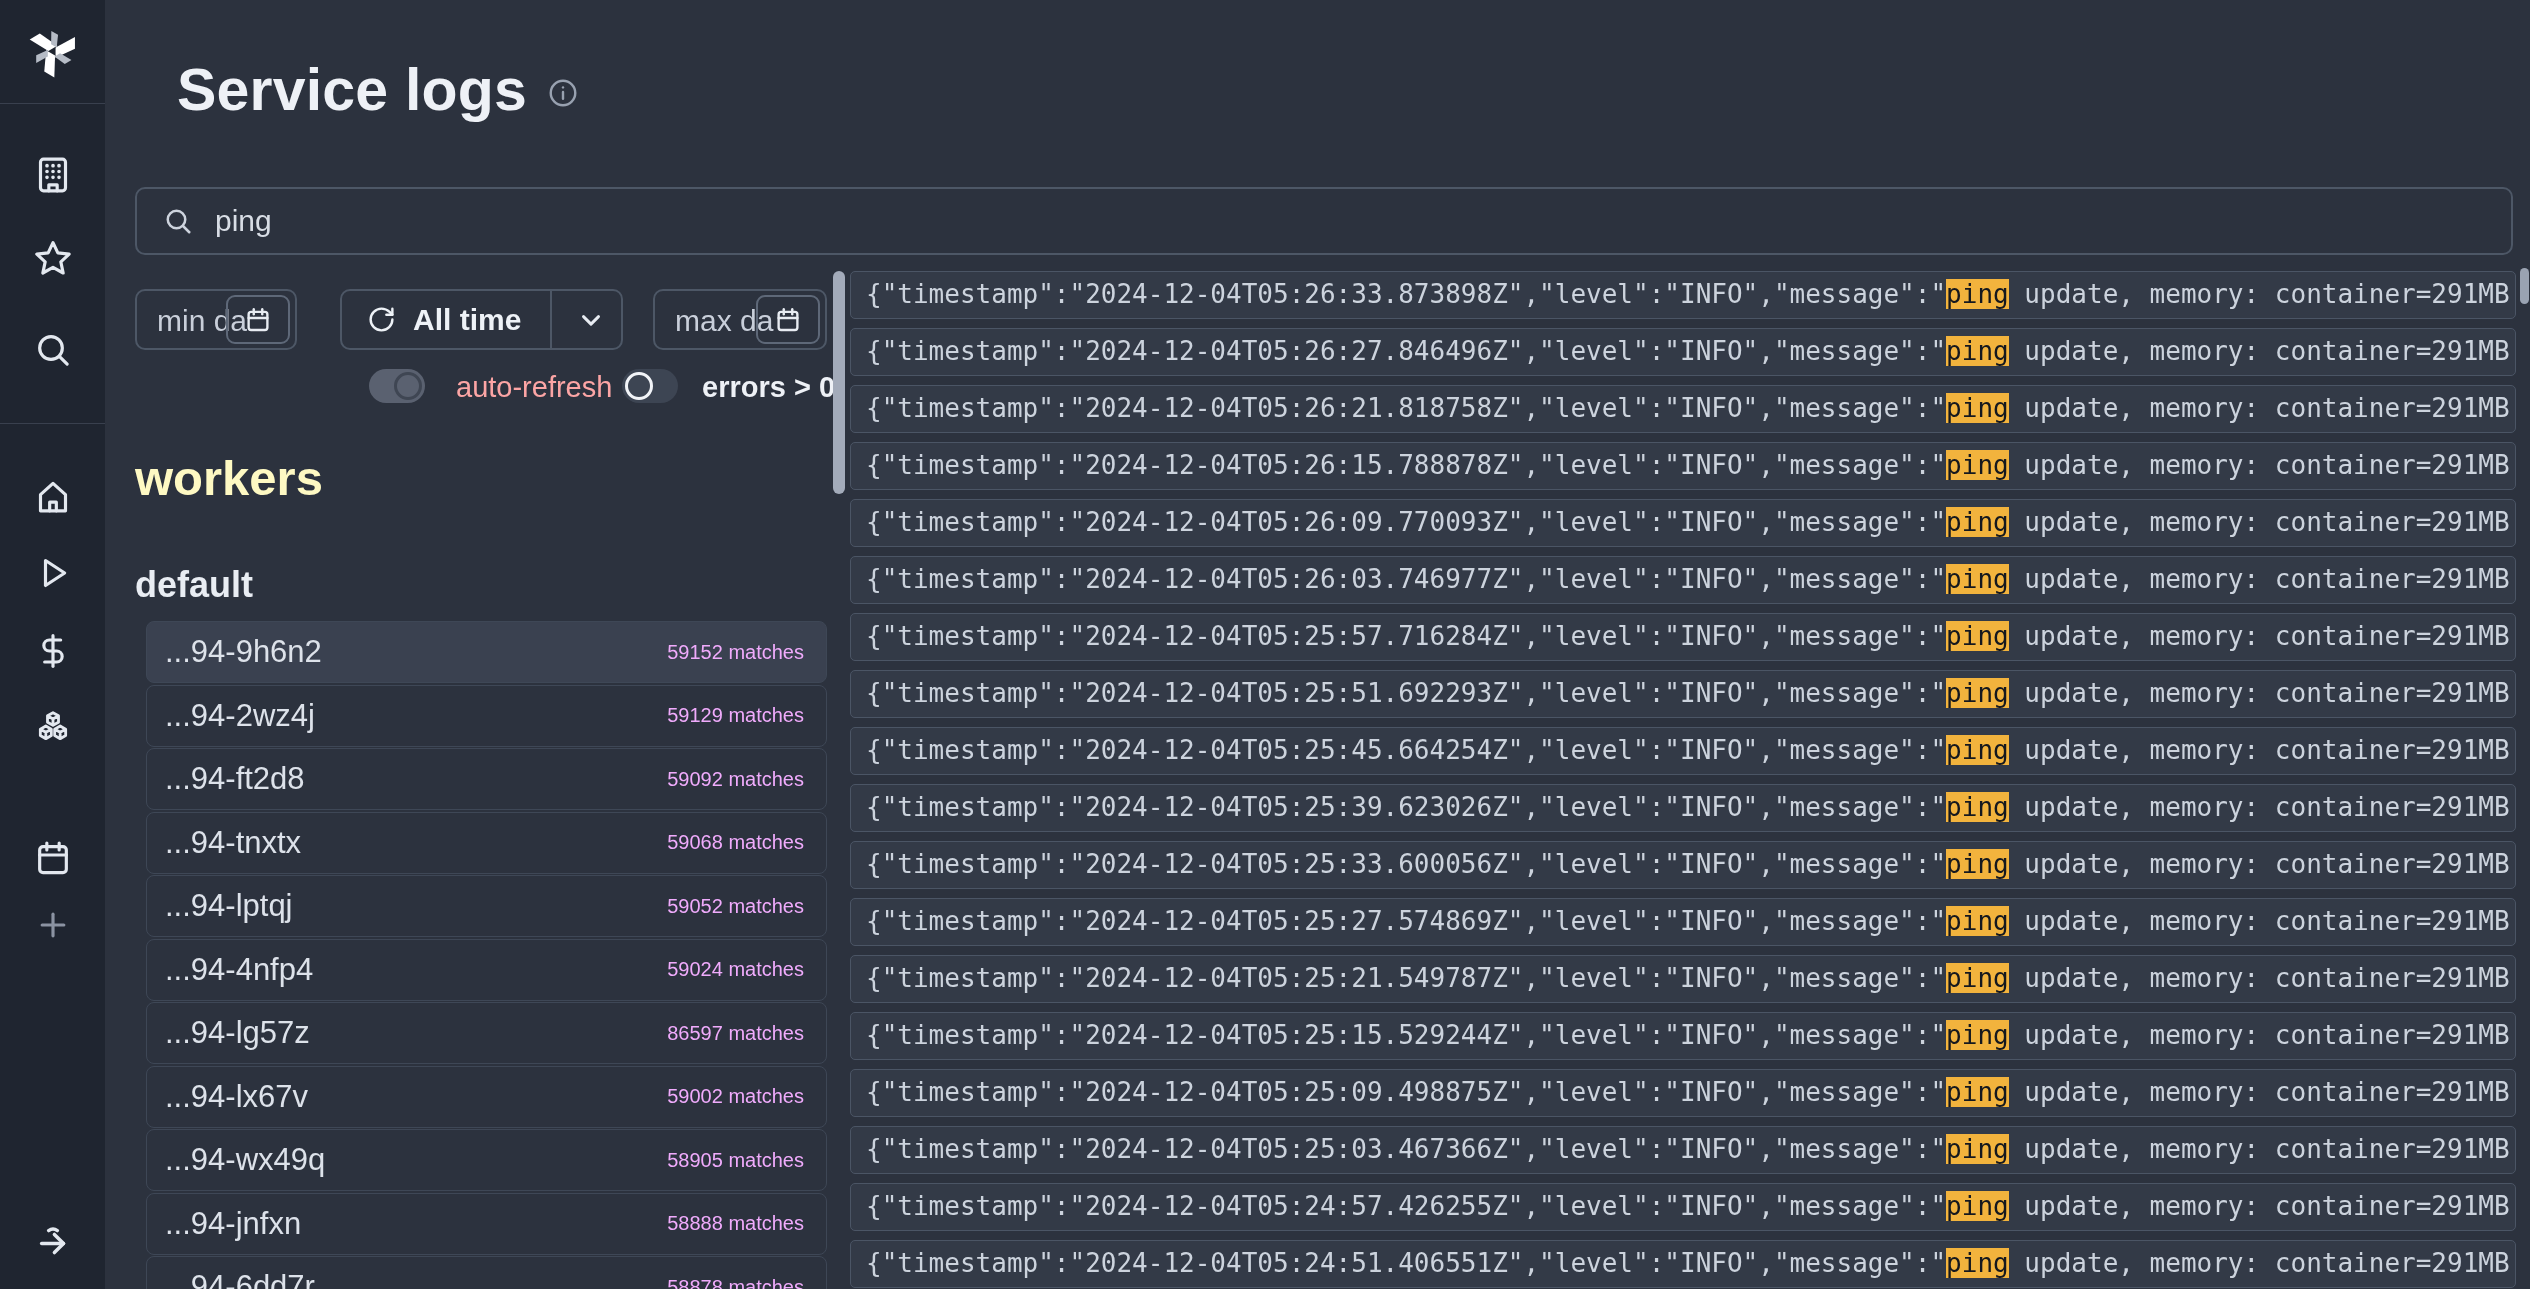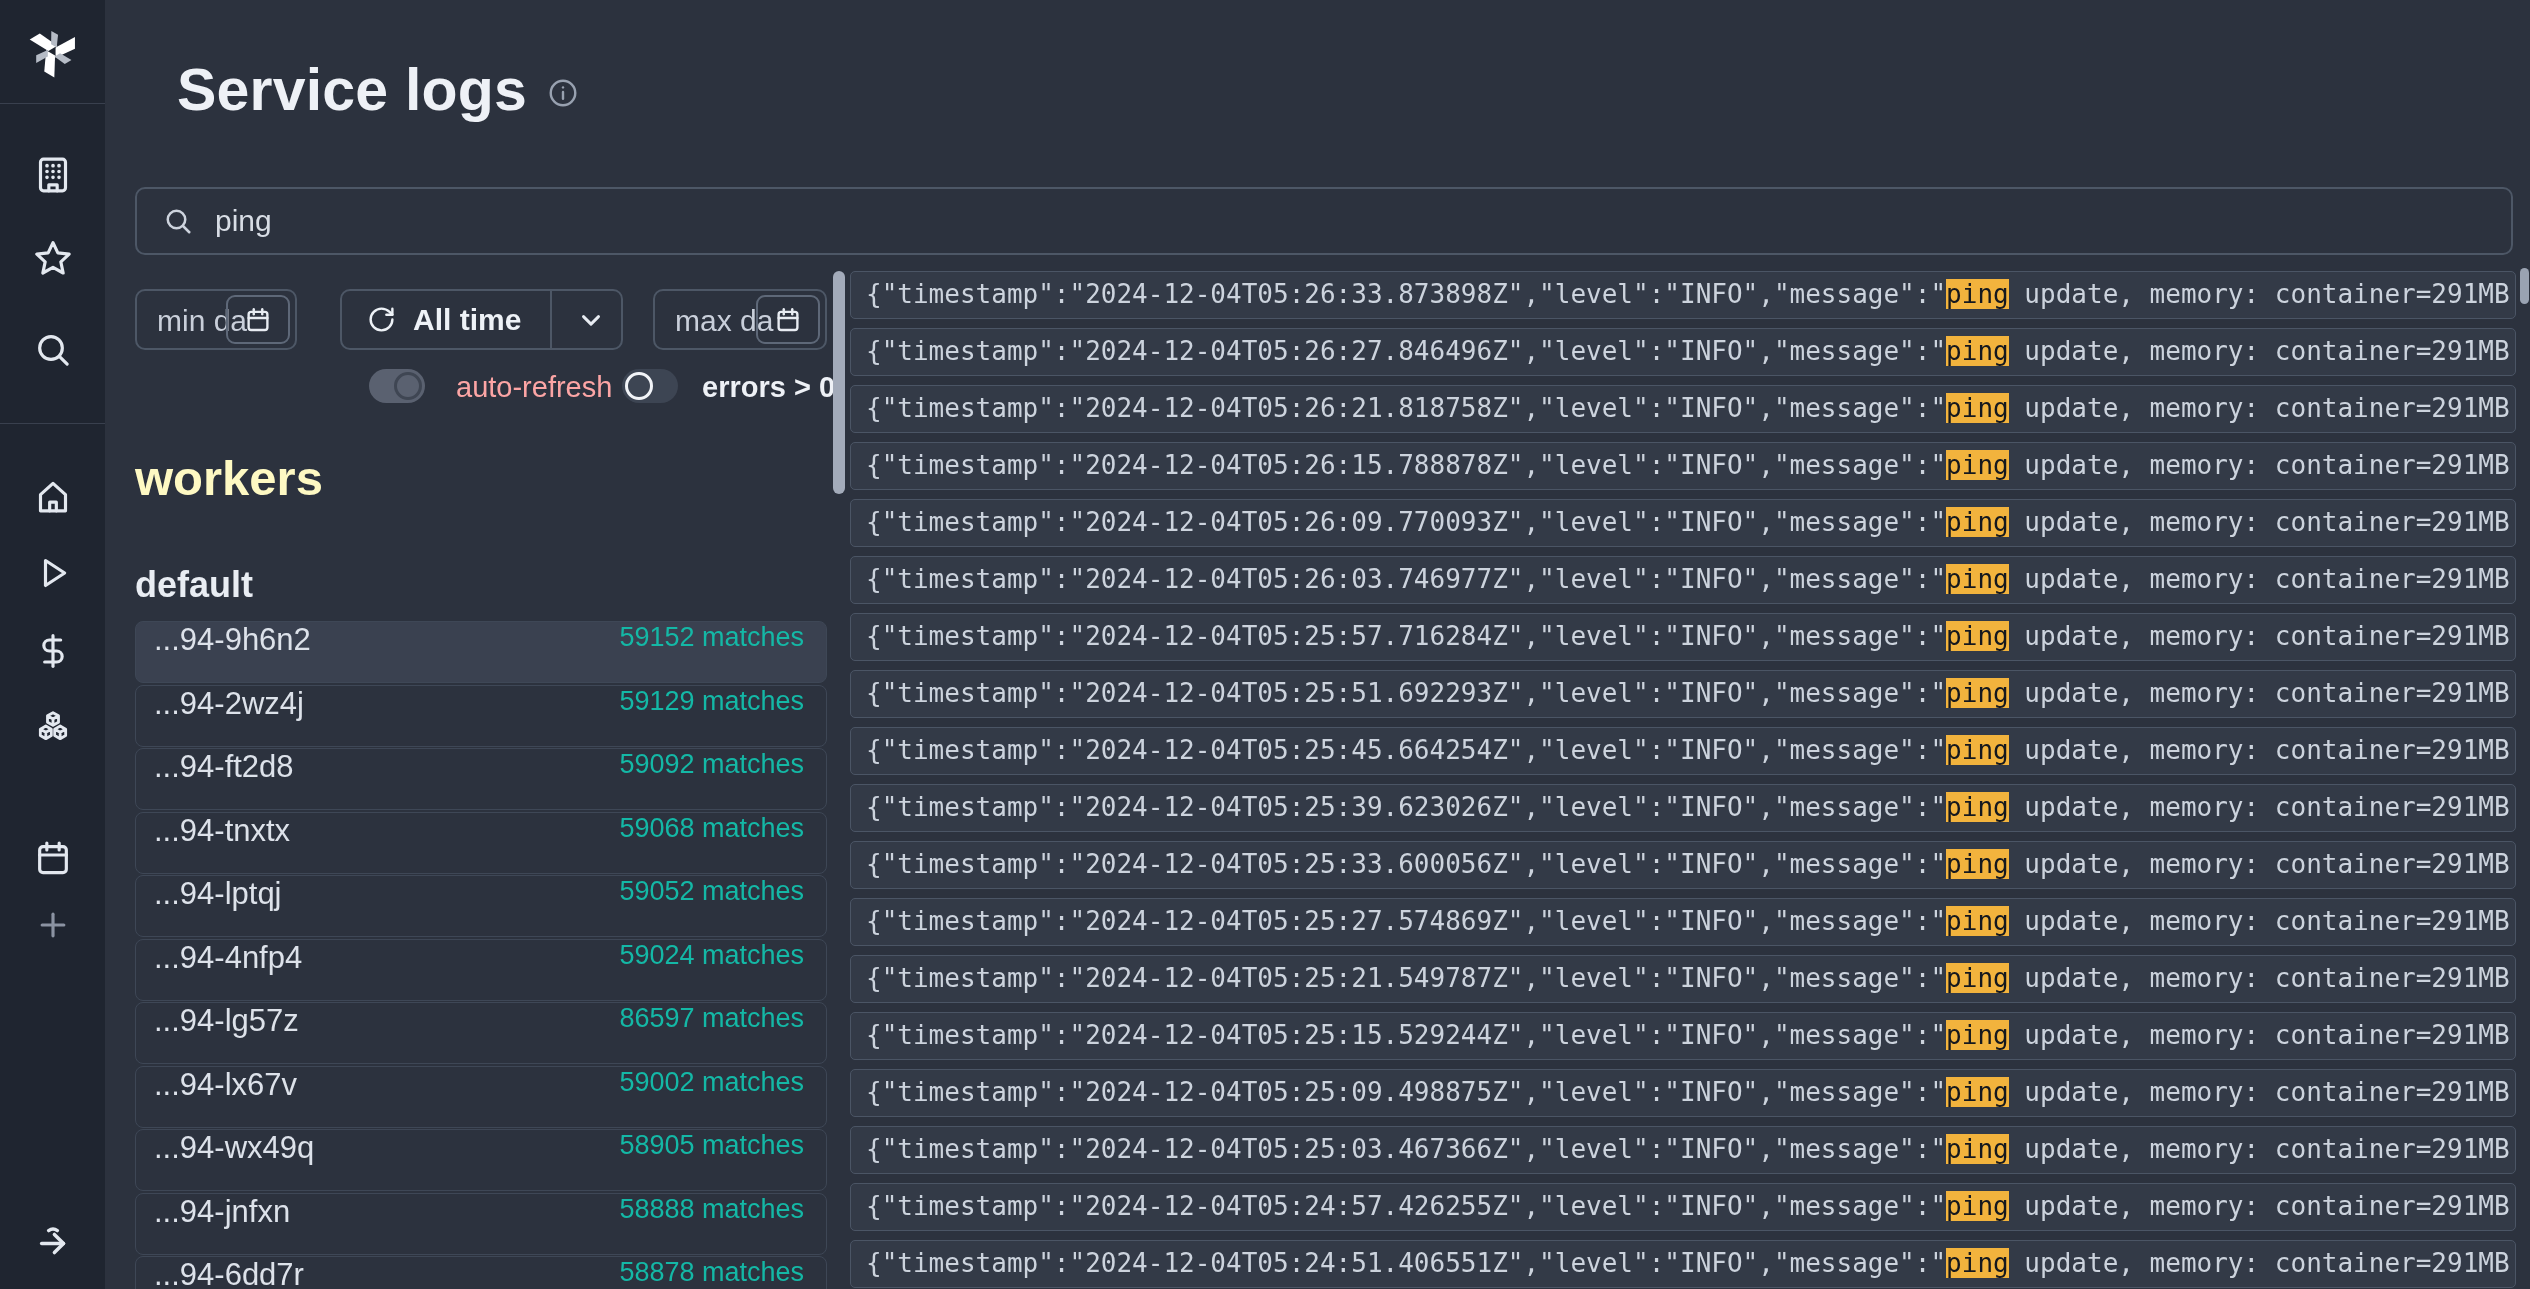--- a/index.html
+++ b/index.html
@@ -77,26 +77,26 @@
   .lb-auto { left:456px; color:#fca5a5; }
   .lb-err { left:702px; color:#eef1f6; font-weight:600; }
 
   
   .workers-heading { position:absolute; left:135px; top:450px; font-size:49px; font-weight:800; color:#fef9c3; }
   .group-heading { position:absolute; left:135px; top:564px; font-size:36px; font-weight:700; color:#e9edf3; }
   .worker-list { position:absolute; left:135px; top:621px; width:692px; height:668px; overflow:hidden; }
   .worker-row {
     height:62px; margin-bottom:1.5px;
     border:1px solid #3e4756; border-radius:8px;
-    display:flex; align-items:flex-start; justify-content:space-between;
-    padding:0 22px 0 18px; cursor:pointer;
+    display:flex; align-items:center; justify-content:space-between;
+    padding:0 22px 0 18px; cursor:pointer;margin-left:11px;
   }
   .worker-row.selected { background:#3a4150; }
   .worker-name { font-size:31px; color:#dde2ea; }
-  .worker-matches { font-size:27px; color:#14b8a6; }
+  .worker-matches { font-size:20px; color:#f0abfc; }
 
   
   .log-scrollbar {
     position:absolute; left:833px; top:271px; width:12px; height:223px;
     border-radius:6px; background:#a3abba; cursor:grab;
   }
   .page-scrollbar {
     position:absolute; left:2520px; top:268px; width:9px; height:36px;
     border-radius:5px; background:#9aa3b2; cursor:grab;
   }

